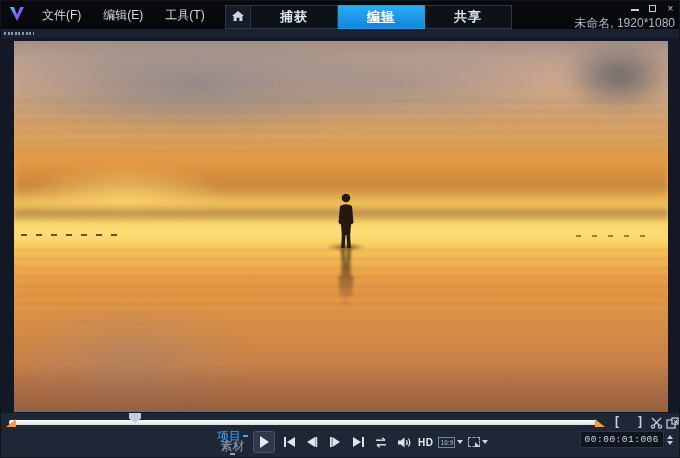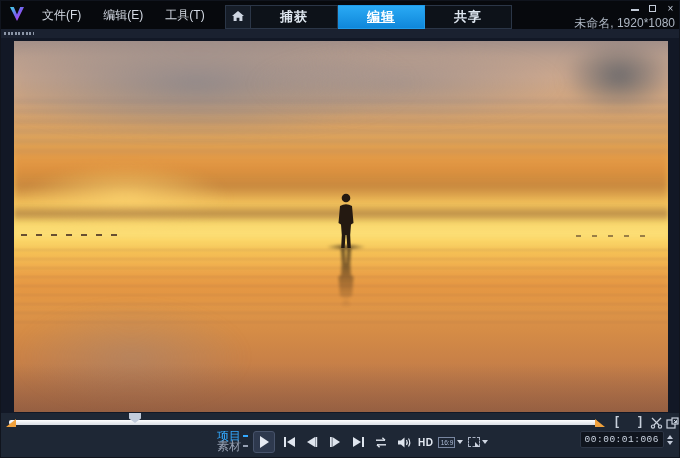--- a/index.html
+++ b/index.html
@@ -87,21 +87,21 @@
   .trim-right{left:594px;top:6px;clip-path:polygon(0 0,100% 100%,0 100%);}
   .playhead{position:absolute;left:128px;top:0;width:12px;height:10px;background:#c2ccdb;
             clip-path:polygon(0 0,100% 0,100% 55%,50% 100%,0 55%);}
   .mark{position:absolute;top:1px;color:#c8d0dc;font-size:12px;font-weight:bold;line-height:14px;}
   .mk-in{left:614px;} .mk-out{left:637px;}
   .sicon{position:absolute;top:2px;}
   .sc{left:649px;} .en{left:665px;}
 
   .mode{position:absolute;left:216px;top:18px;line-height:10px;font-size:12px;font-weight:normal;}
   .mode-row{display:flex;align-items:center;gap:2px;}
-  .mode-proj{color:#33a9ff;} .mode-clip{color:#97a1b3;}
+  .mode-proj{color:#33a9ff;} .mode-clip{color:#97a1b3;flex-direction:column;}
   .mode-dash{width:5px;height:2px;background:currentColor;display:inline-block;}
 
   .transport{position:absolute;left:252px;top:17px;display:flex;align-items:center;gap:5px;height:24px;}
   .tbtn{width:18px;height:20px;display:flex;align-items:center;justify-content:center;}
   .play-btn{width:22px;height:22px;background:#2e394e;border:1px solid #47536b;border-radius:3px;
             box-sizing:border-box;display:flex;align-items:center;justify-content:center;}
   .hd{color:#e3e9f2;font-size:10px;font-weight:bold;letter-spacing:.5px;}
   .aspect-box{min-width:17px;height:11px;border:1px solid #7886a0;color:#aebdd8;font-size:6.5px;
               display:flex;align-items:center;justify-content:center;padding:0 1px;box-sizing:border-box;}
   .caret{width:0;height:0;border-left:3px solid transparent;border-right:3px solid transparent;

